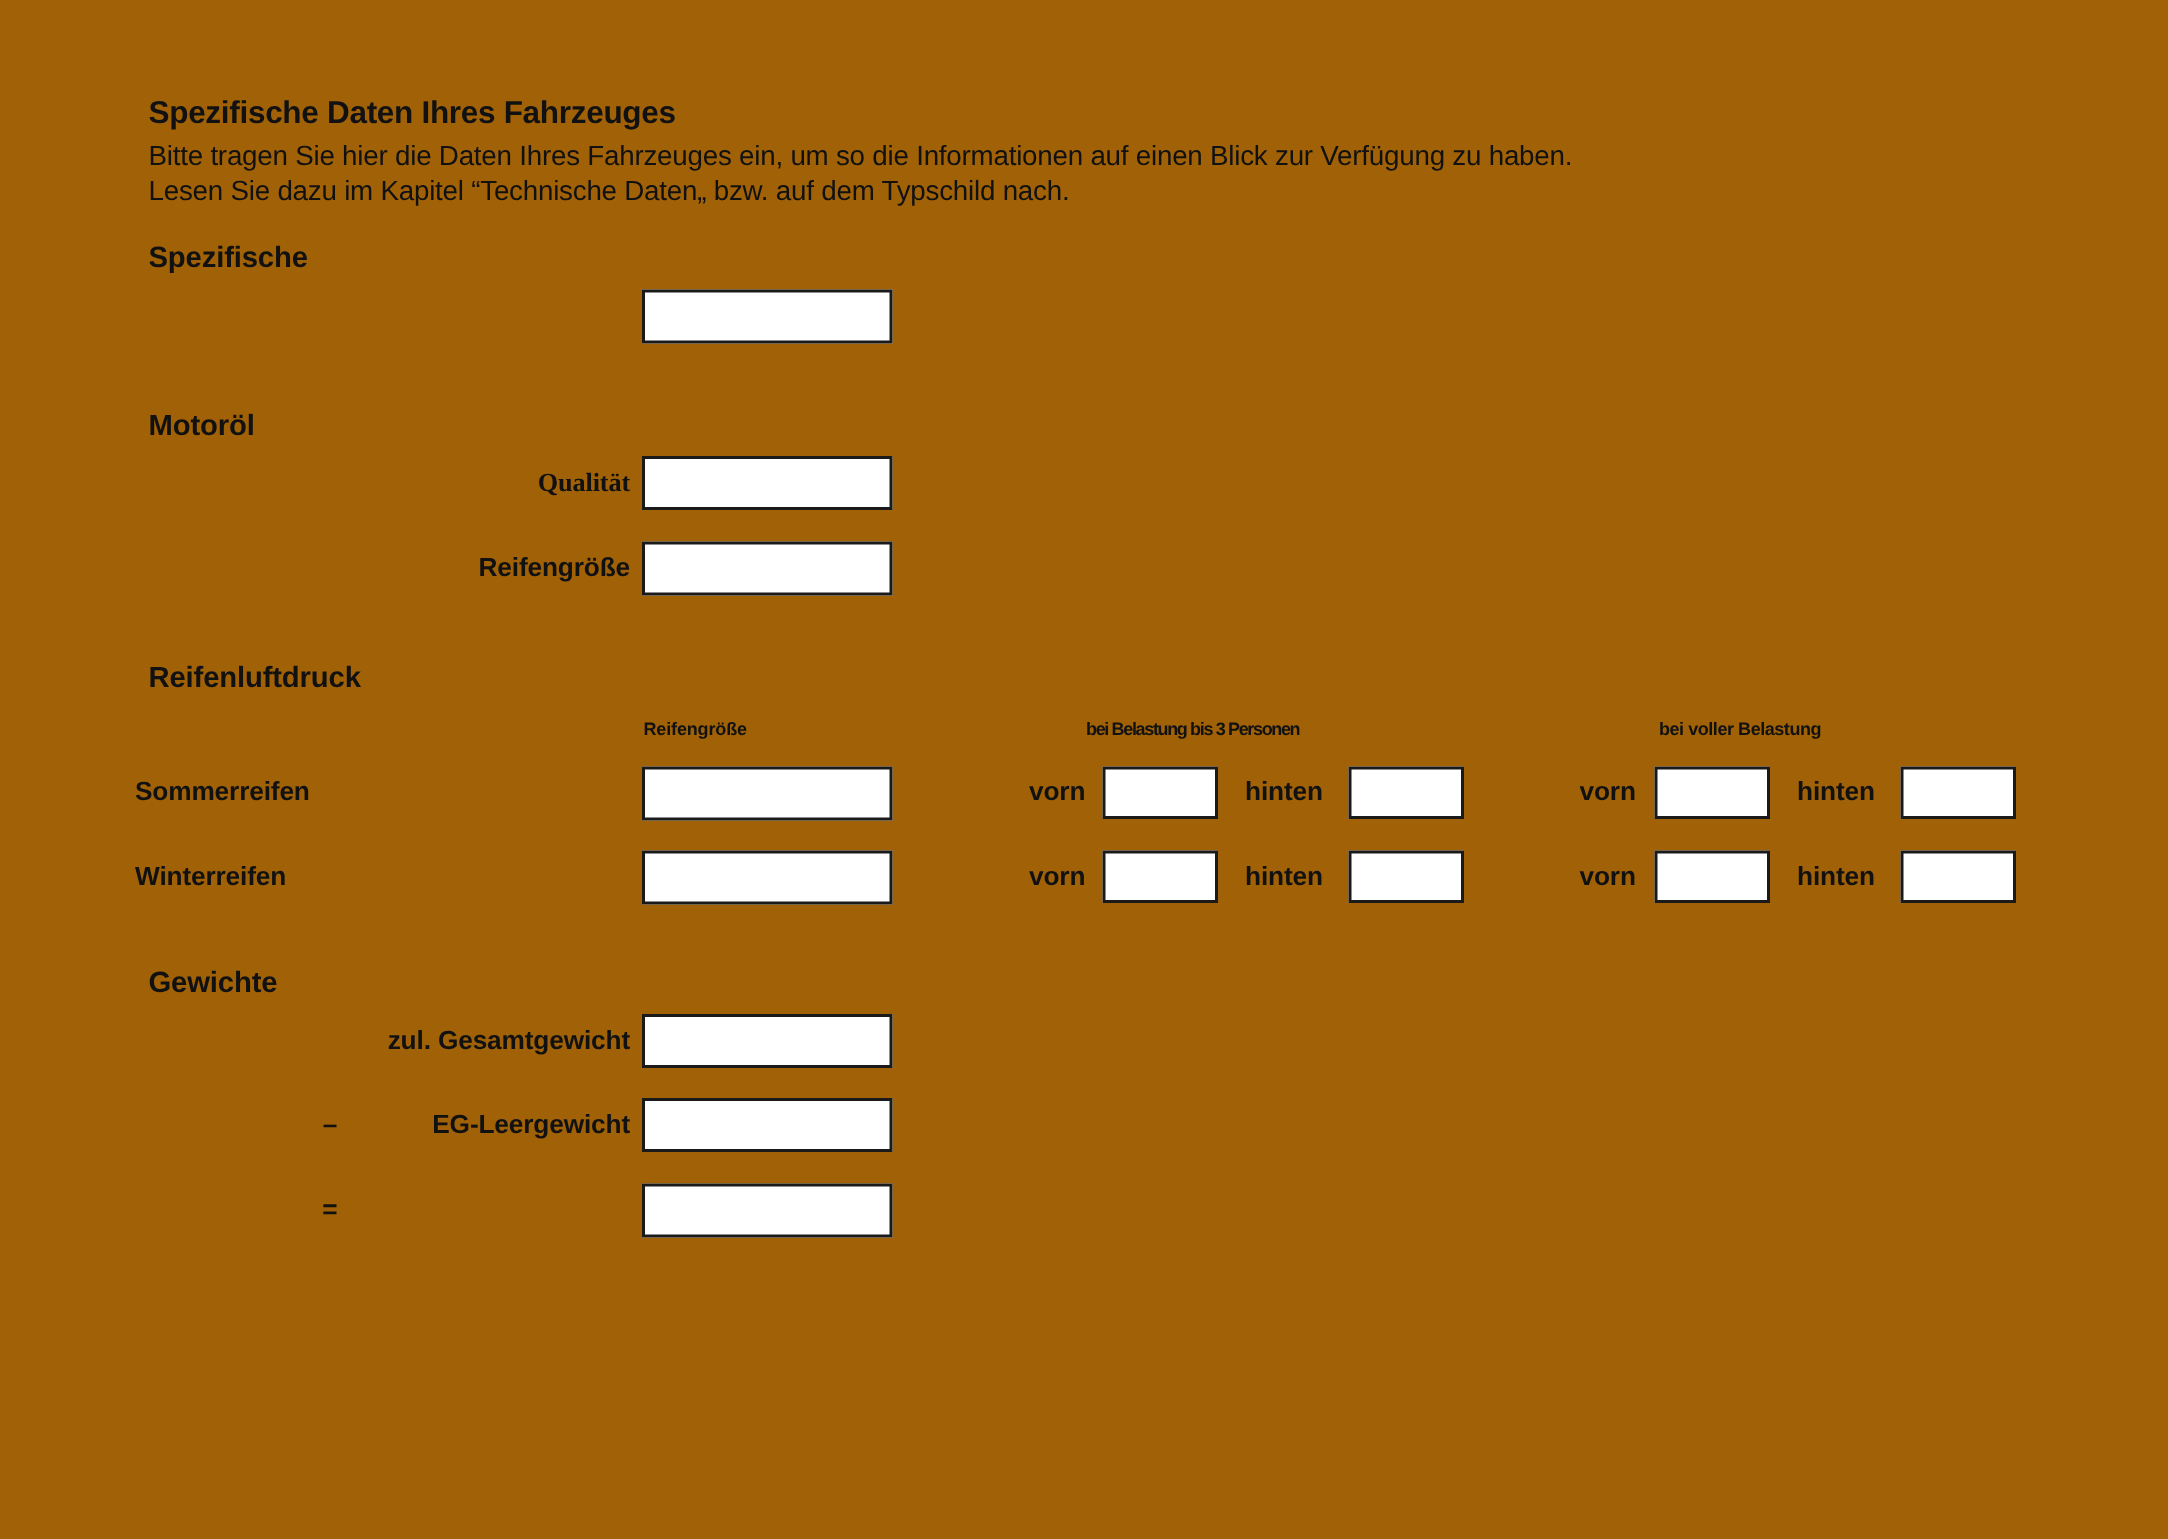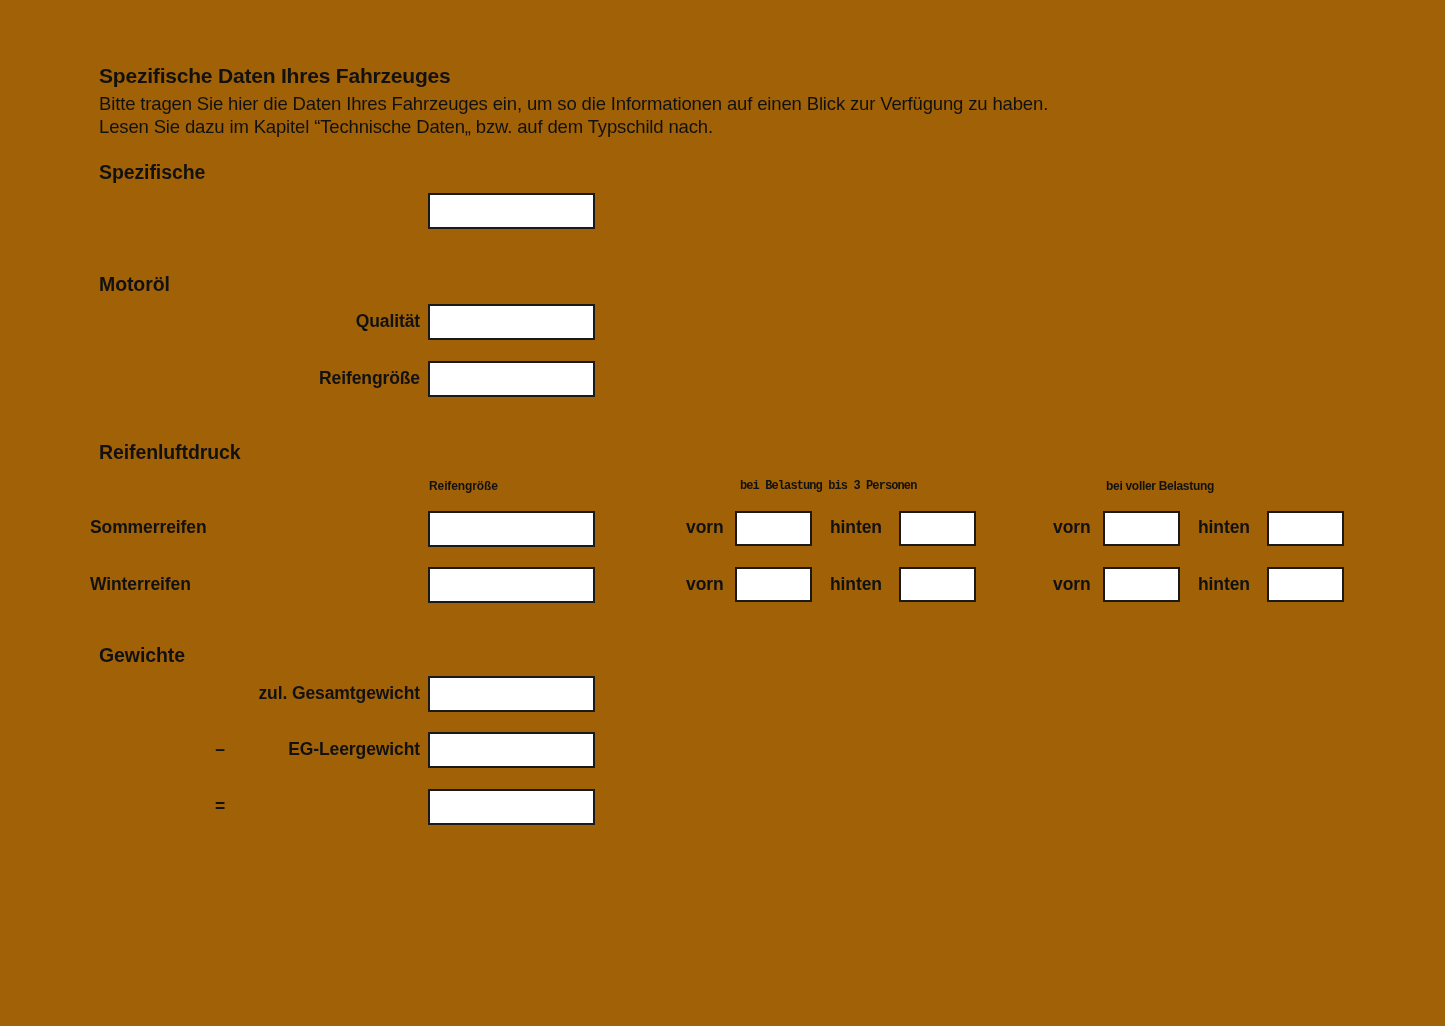--- a/index.html
+++ b/index.html
@@ -93,35 +93,35 @@
   .box-small {
     width: 77px;
     height: 35px;
   }
 
   
   .lbl-bezeichnung { top: 200px; }
   .box-bezeichnung { top: 193px; }
 
   
-  .lbl-qualitaet   { top: 311px; }
+  .lbl-qualitaet   { top: 311px; font-family: Liberation Serif, serif; }
   .box-qualitaet   { top: 304px; }
   .lbl-viskositaet { top: 368px; }
   .box-viskositaet { top: 361px; }
 
   
   .col-header {
     position: absolute;
     font-size: 12px;
     font-weight: bold;
     white-space: nowrap;
     top: 479px;
   }
   .hdr-reifengroesse { left: 429px; letter-spacing: -0.1px; }
-  .hdr-belastung3    { left: 740px; letter-spacing: -0.9px; font-family: Liberation Mono, monospace; }
+  .hdr-belastung3    { left: 724px; letter-spacing: -0.9px; }
   .hdr-vollast       { left: 1106px; letter-spacing: -0.3px; }
 
   .tyre-row-label {
     position: absolute;
     width: 330px;
     left: 90px;
     text-align: left;
     font-size: 17.5px;
     font-weight: bold;
     letter-spacing: -0.1px;

